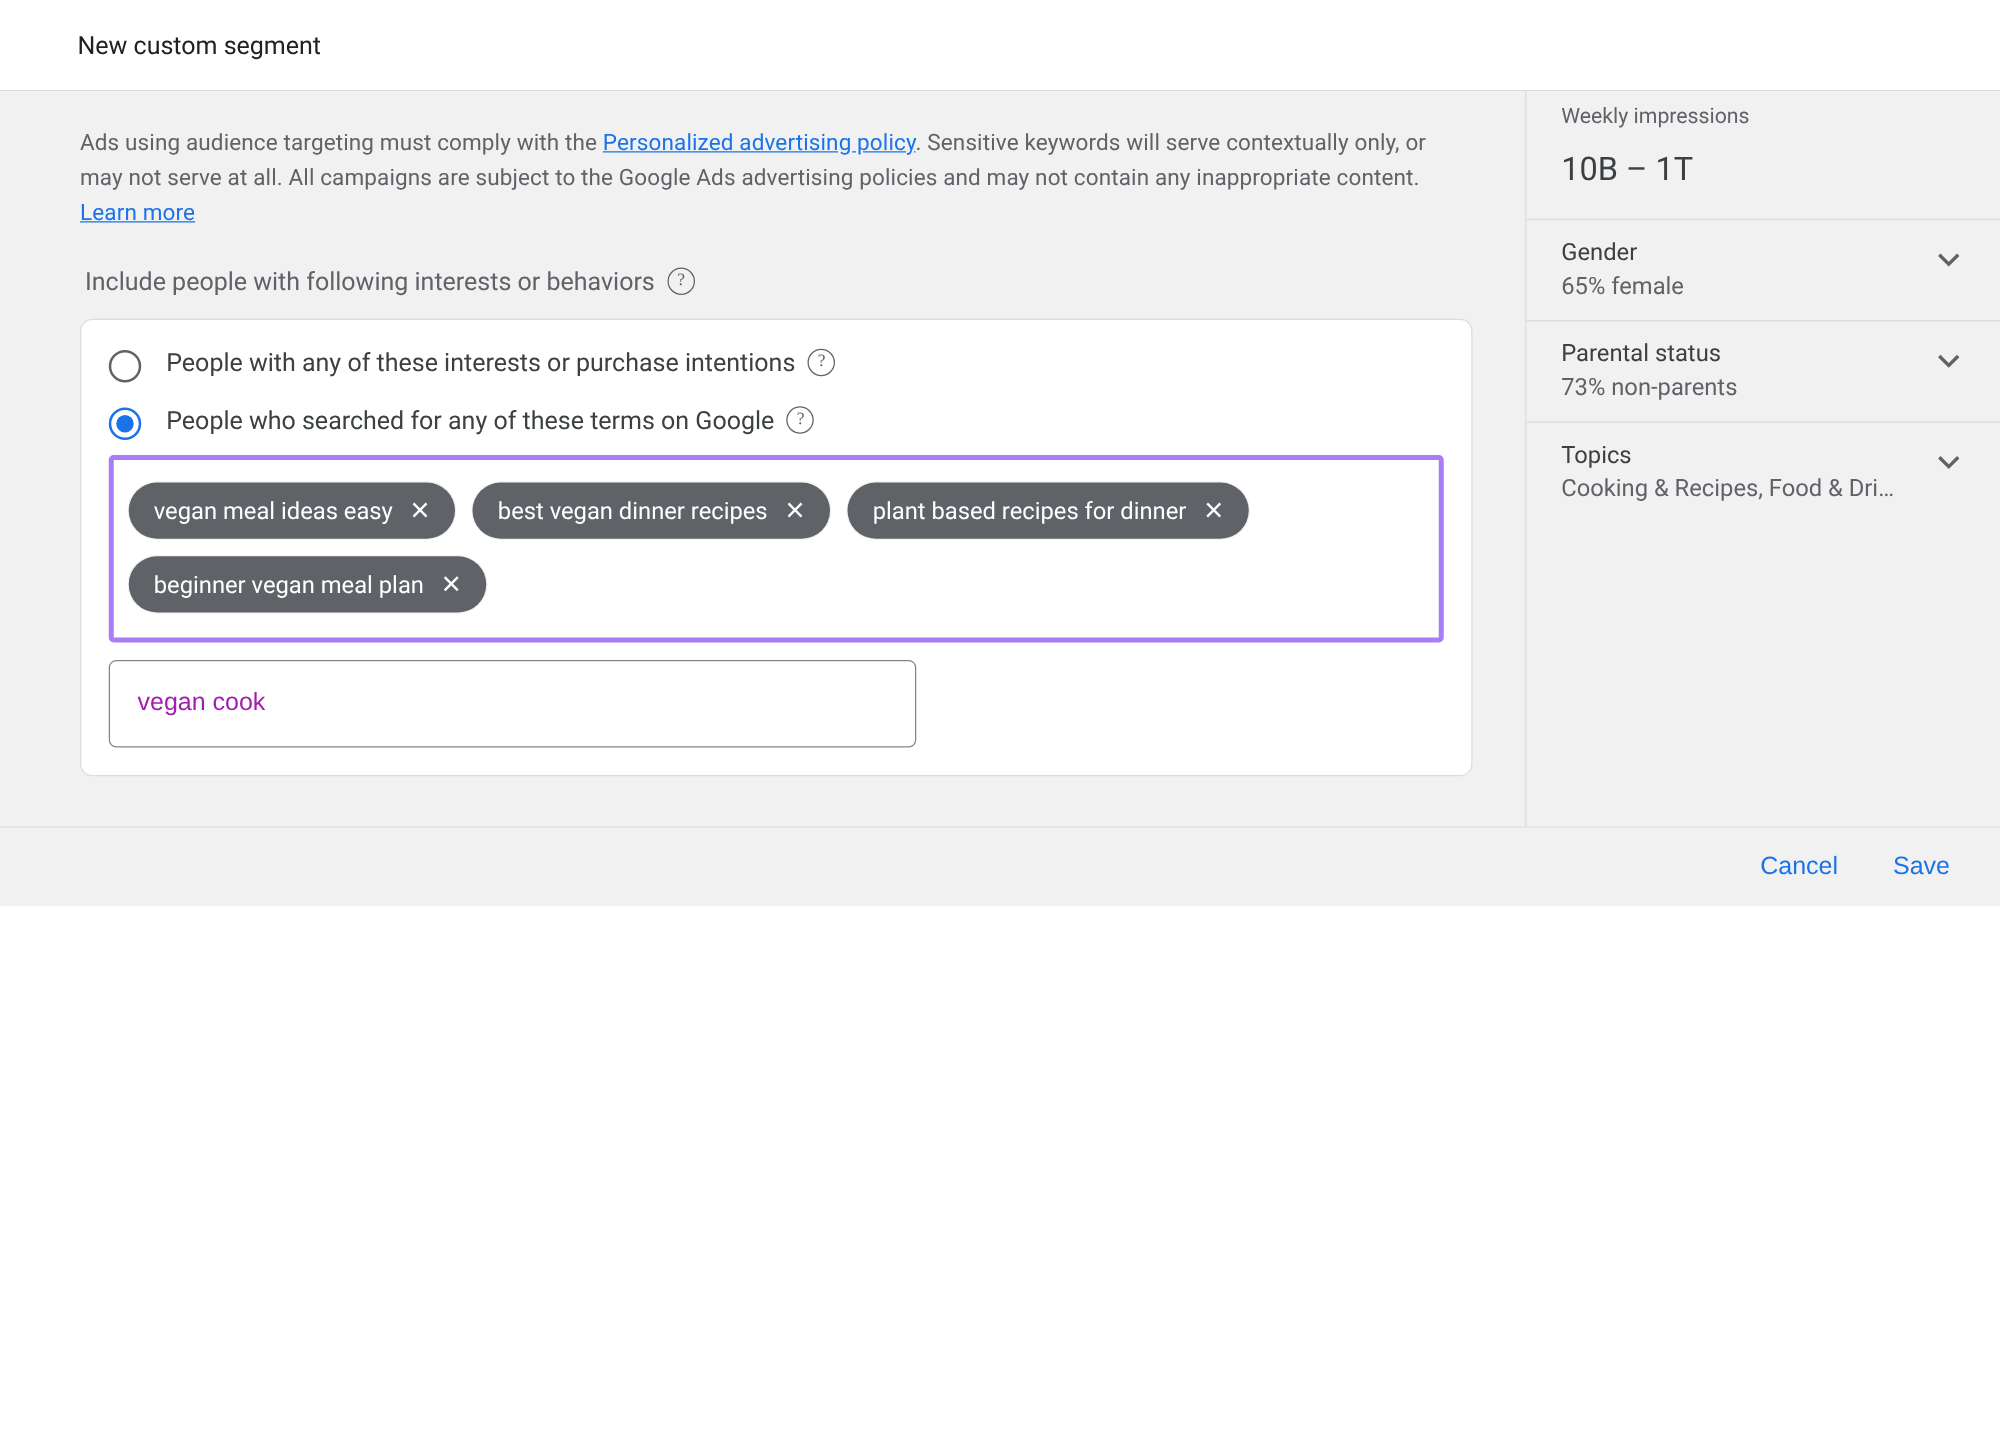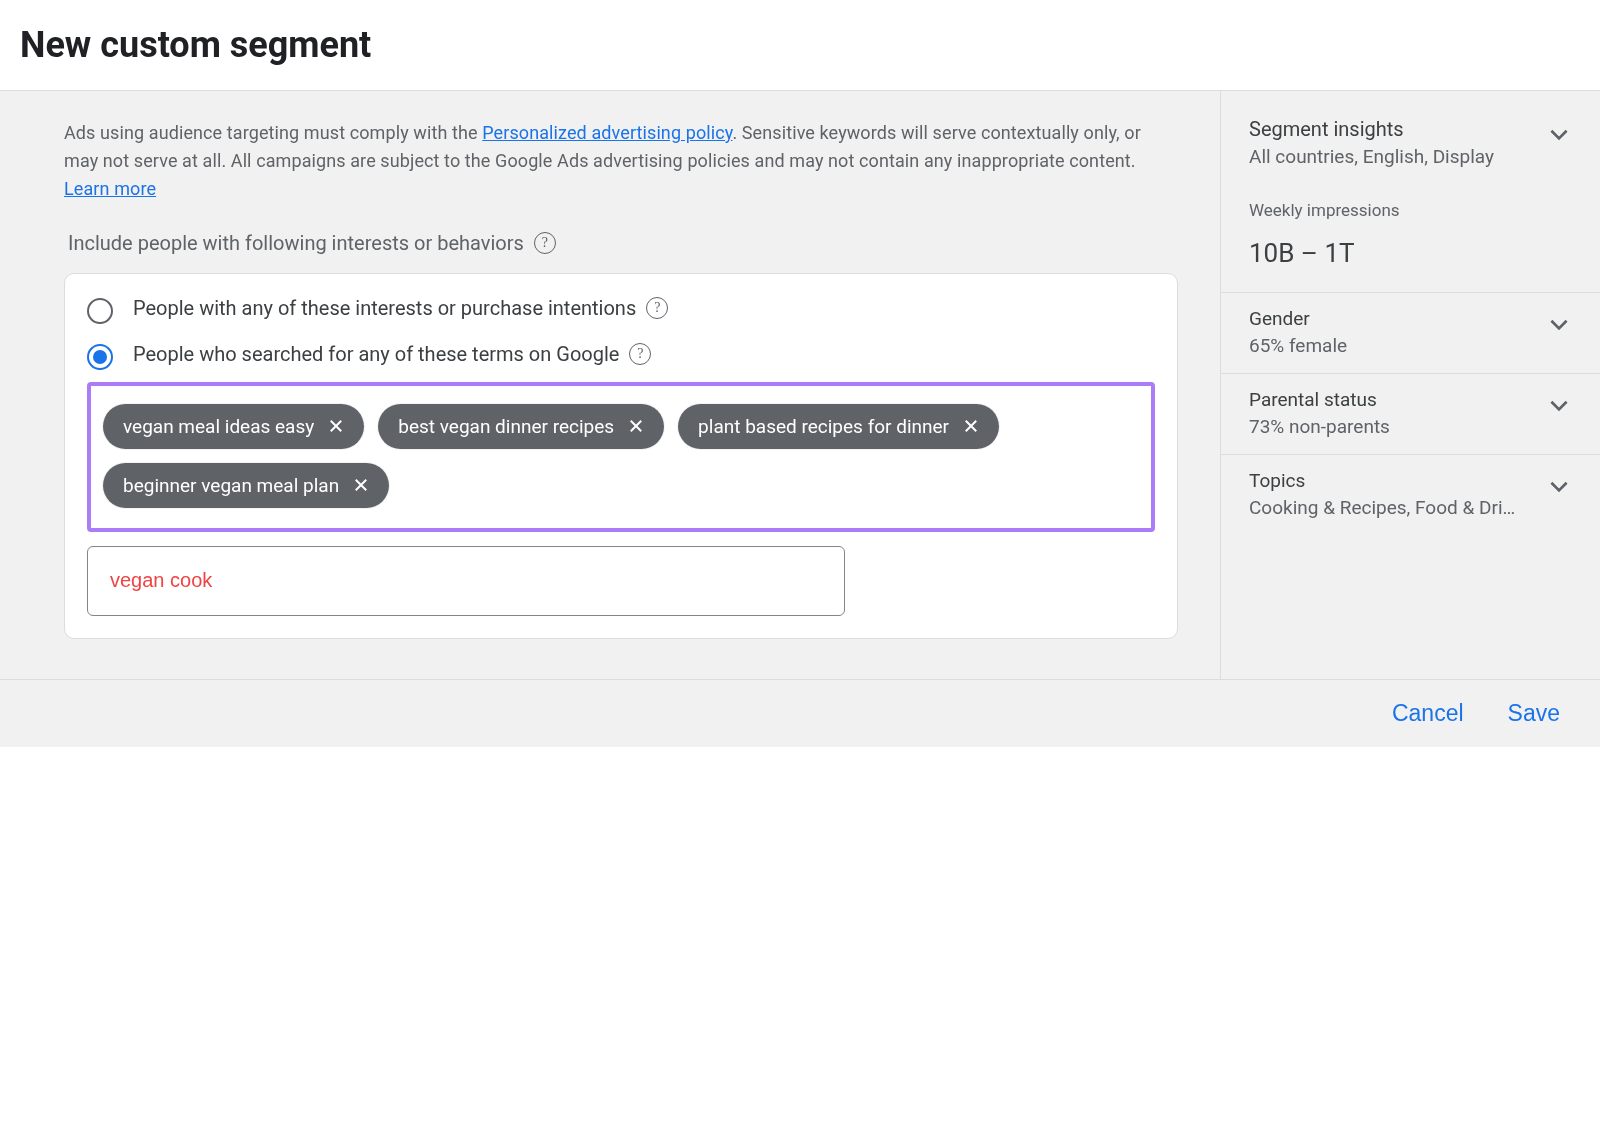--- a/index.html
+++ b/index.html
@@ -7,23 +7,24 @@
     font-family: Roboto, Arial, sans-serif;
     color: #3c4043;
     background: #fff;
     font-size: 17px;
   }
   .header {
     padding: 24px 20px 24px 20px;
     border-bottom: 1px solid #dadce0;
   }
   .header h1 {
-    font-size: 36px;
-    font-weight: 700;
+    font-size: 20px;
+    font-weight: 400;
     color: #202124;
+    margin-left: 42px;
   }
   .content-wrap {
     display: flex;
     background: #f1f1f1;
   }
   .main-col {
     flex: 1;
     padding: 28px 42px 40px 24px;
     margin-left: 40px;
   }
@@ -118,27 +119,27 @@
     display: inline-flex; align-items: center; gap: 12px;
     box-shadow: 0 0 0 1px rgba(0,0,0,0.05);
   }
   .chip-x {
     width: 20px; height: 20px;
     display: inline-flex; align-items: center; justify-content: center;
     cursor: pointer;
   }
   .chip-x svg { width: 18px; height: 18px; }
   .term-input {
-    width: 758px; max-width: 100%;
+    width: 646px; max-width: 100%;
     height: 70px;
     border: 1px solid #80868b;
     border-radius: 6px;
     padding: 0 22px;
     font-size: 20px;
-    color: #ef4444;
+    color: #a21caf;
     margin-top: 14px;
     outline: none;
   }
   .side-col {
     width: 380px;
     flex: 0 0 380px;
     border-left: 1px solid #dadce0;
     background: #f1f1f1;
   }
   .insights-head {
@@ -161,21 +162,21 @@
   .panel .pv { font-size: 19px; color: #5f6368; margin-top: 4px; max-width: 290px; white-space: nowrap; overflow: hidden; text-overflow: ellipsis; }
   .footer {
     border-top: 1px solid #dadce0;
     background: #f1f1f1;
     padding: 20px 40px;
     display: flex; justify-content: flex-end; gap: 44px;
   }
   .footer button {
     background: none; border: none;
     color: #1a73e8;
-    font-size: 23px;
+    font-size: 20px;
     font-weight: 500;
     cursor: pointer;
   }
 </style>
 </head>
 <body>
 
 <div class="header">
   <h1>New custom segment</h1>
 </div>
@@ -252,29 +253,20 @@
             </span>
         </div>
       </div>
 
       <input class="term-input" type="text" value="vegan cook" style="">
 
     </div>
   </div>
 
   <div class="side-col">
-    <div class="insights-head">
-      <div class="titles">
-        <div class="t">Segment insights</div>
-        <div class="s">All countries, English, Display</div>
-      </div>
-      <span class="chev"><svg viewBox="0 0 24 24" fill="none" stroke="#5f6368" stroke-width="2.5">
-            <polyline points="5 9 12 16 19 9"></polyline>
-          </svg></span>
-    </div>
     <div class="metric-block">
       <div class="metric-label">Weekly impressions</div>
       <div class="metric-value">10B – 1T</div>
     </div>
 
     <div class="panel">
       <div>
         <div class="pt">Gender</div>
         <div class="pv">65% female</div>
       </div>

